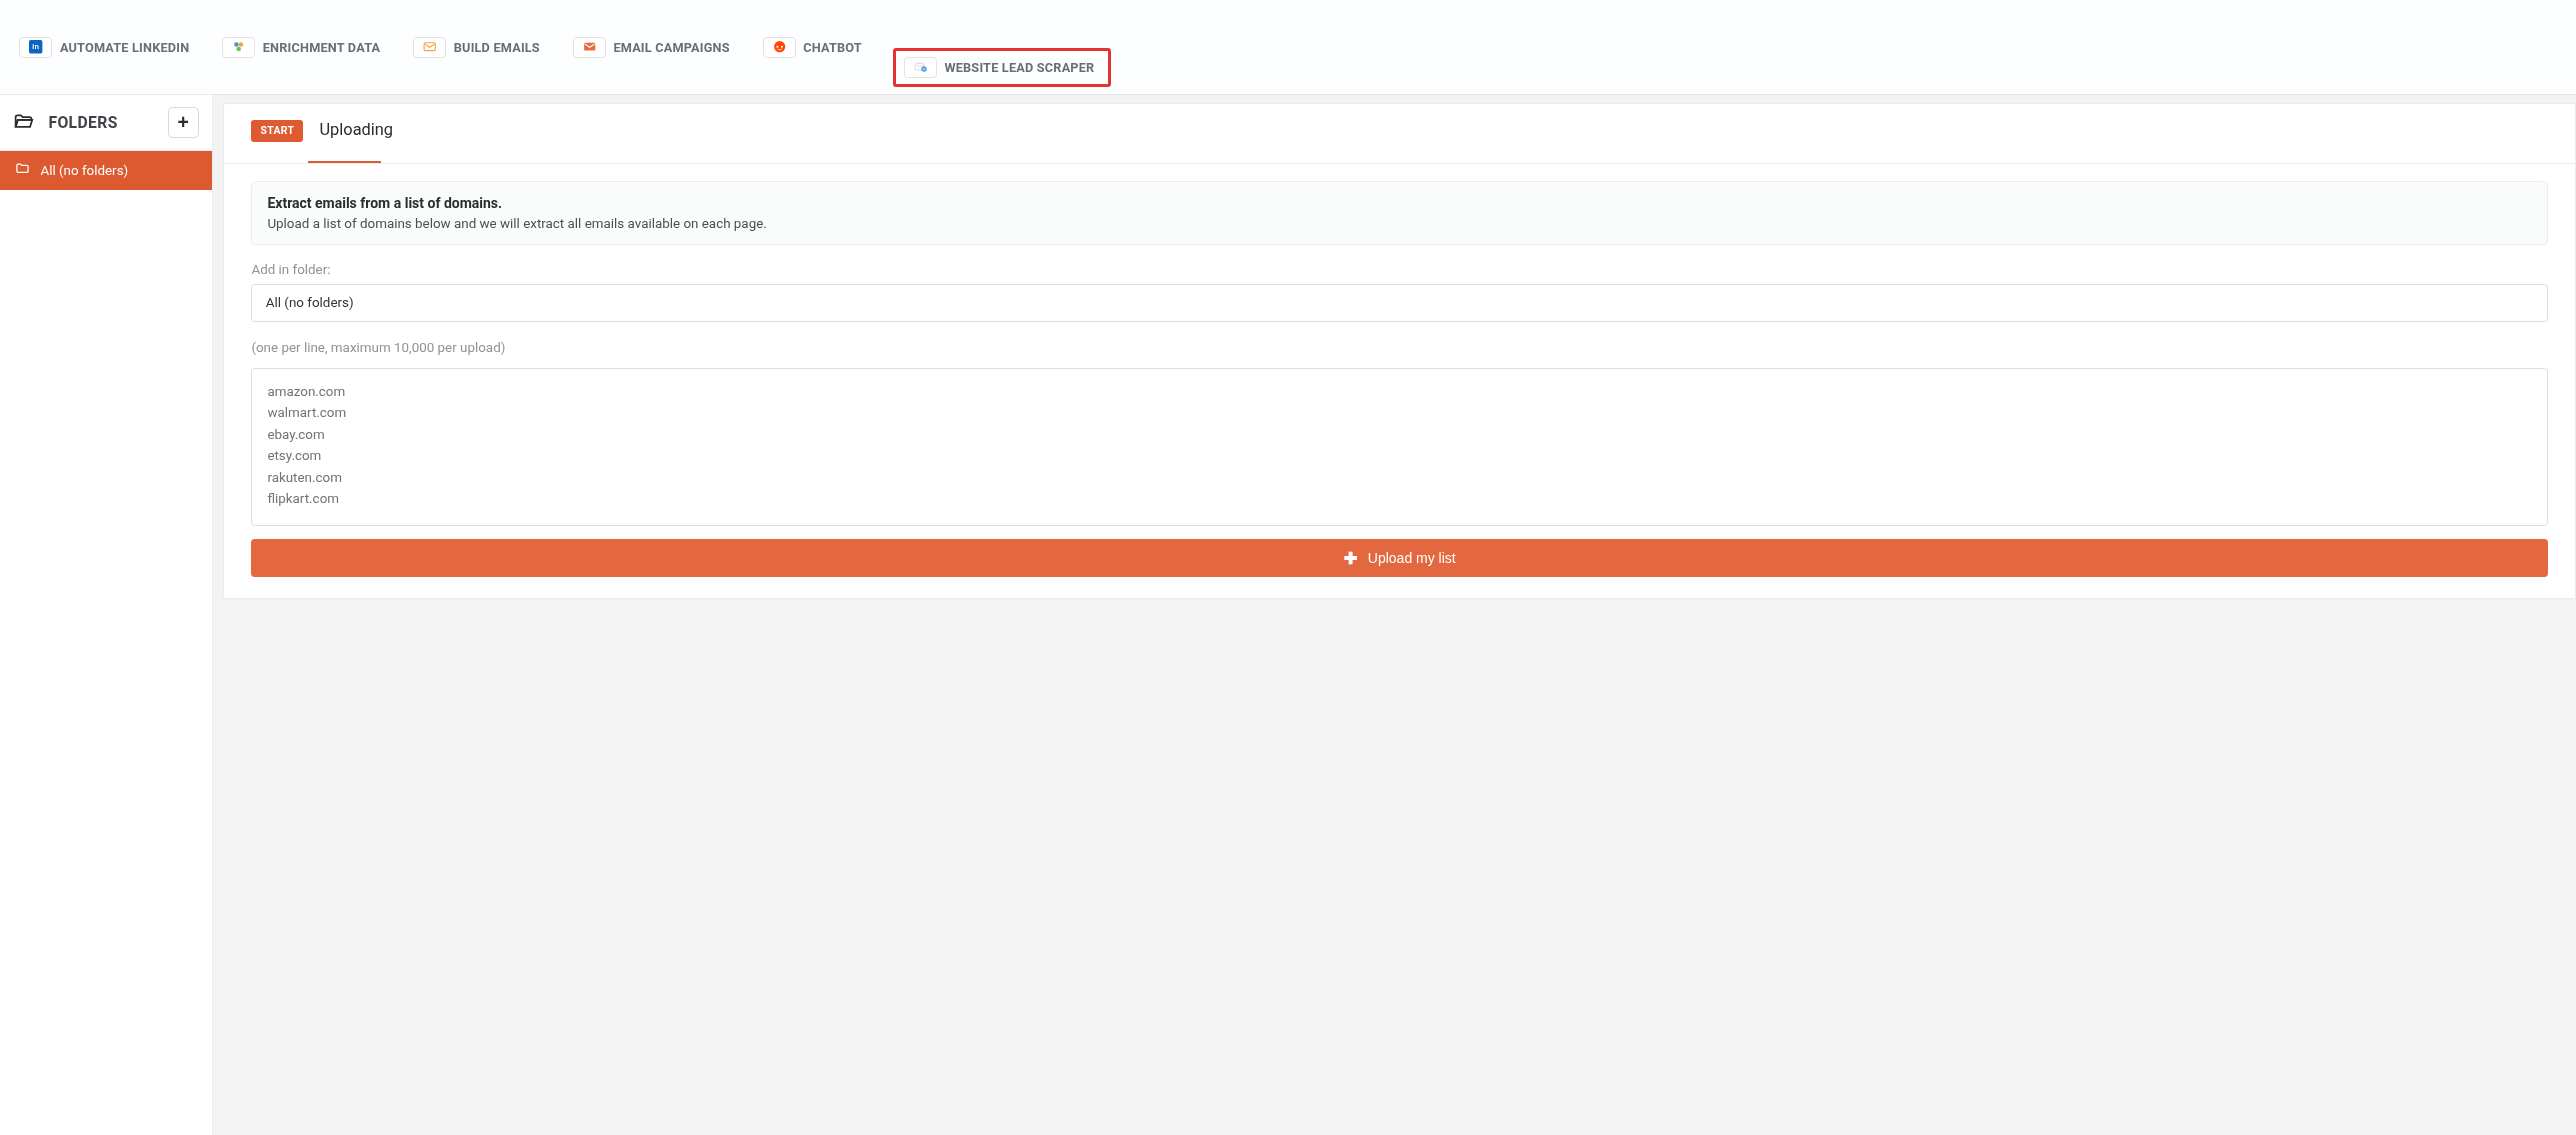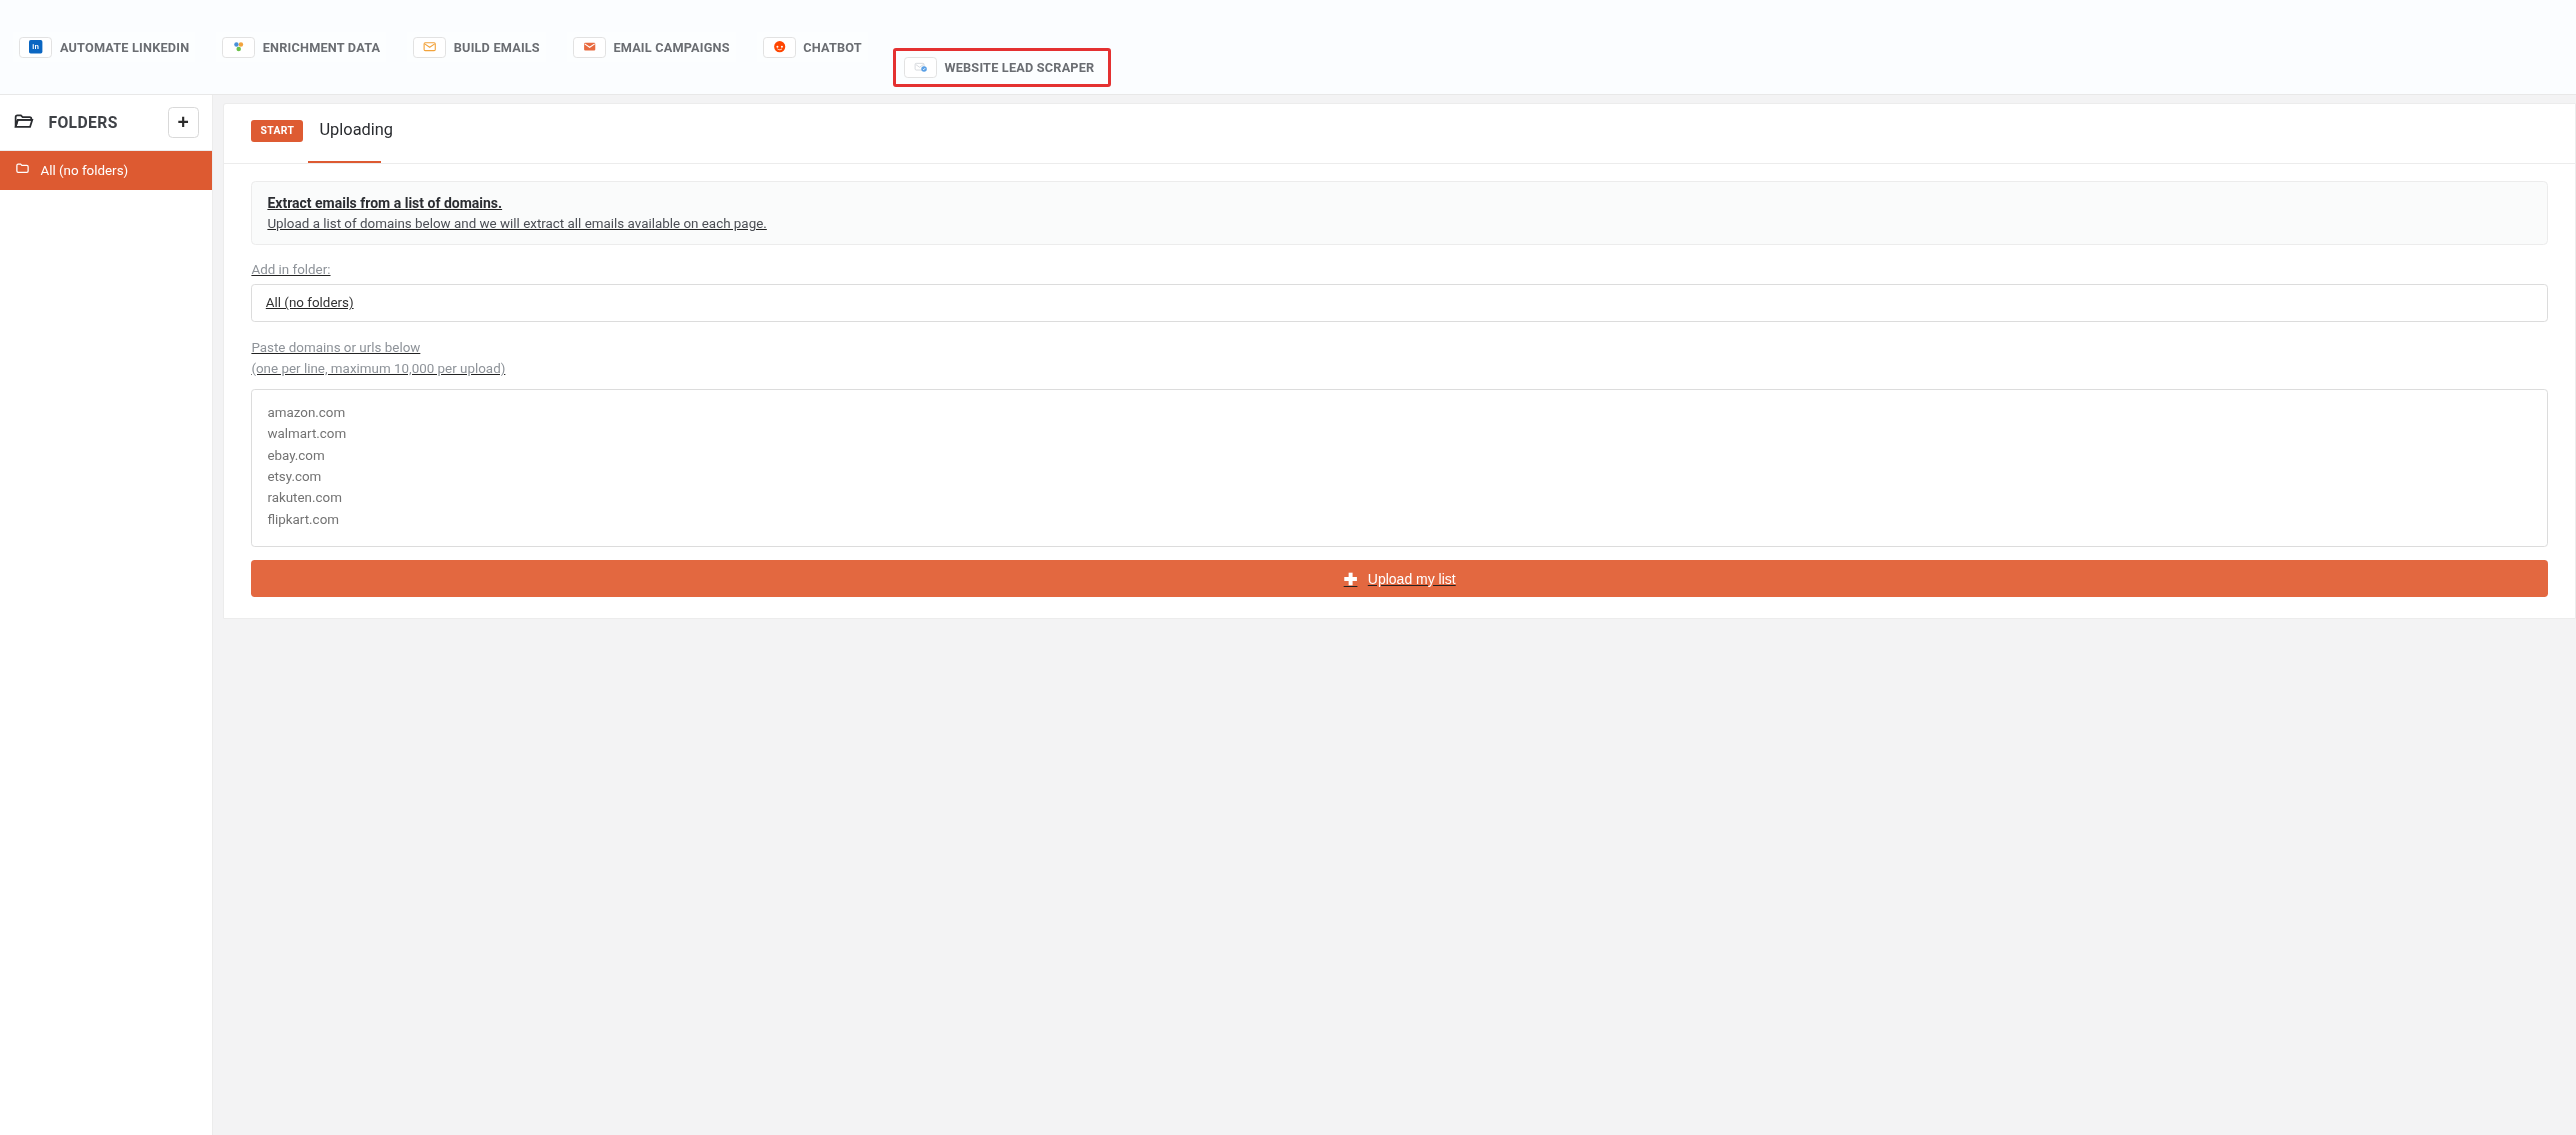--- a/index.html
+++ b/index.html
@@ -144,21 +144,20 @@
   }
   .tab-underline {
     height:2.2px;
     width:73px;
     background:#dd5a31;
     margin-left:84px;
   }
 
   .content-area {
     padding: 16.4px 27px 21px 27px;
-    text-decoration: underline;
   }
   .info-box {
     border:0.7px solid #ececec;
     border-radius:4.5px;
     background:#fafbfb;
     padding: 13.4px 15px;
     margin-bottom: 16.4px;
   }
   .info-title {
     font-weight:700;
@@ -361,21 +360,20 @@
         <div class="row-two">
           <div class="col-right">
             <div class="field-label">Add in folder:</div>
             <div class="select-input">
               <span>All (no folders)</span>
             </div>
           </div>
         </div>
 
         <div class="paste-label">
-          <div>Paste domains or urls below</div>
           <div>(one per line, maximum 10,000 per upload)</div>
         </div>
 
         <textarea class="domains-box" style="">amazon.com
 walmart.com
 ebay.com
 etsy.com
 rakuten.com
 flipkart.com</textarea>
 

